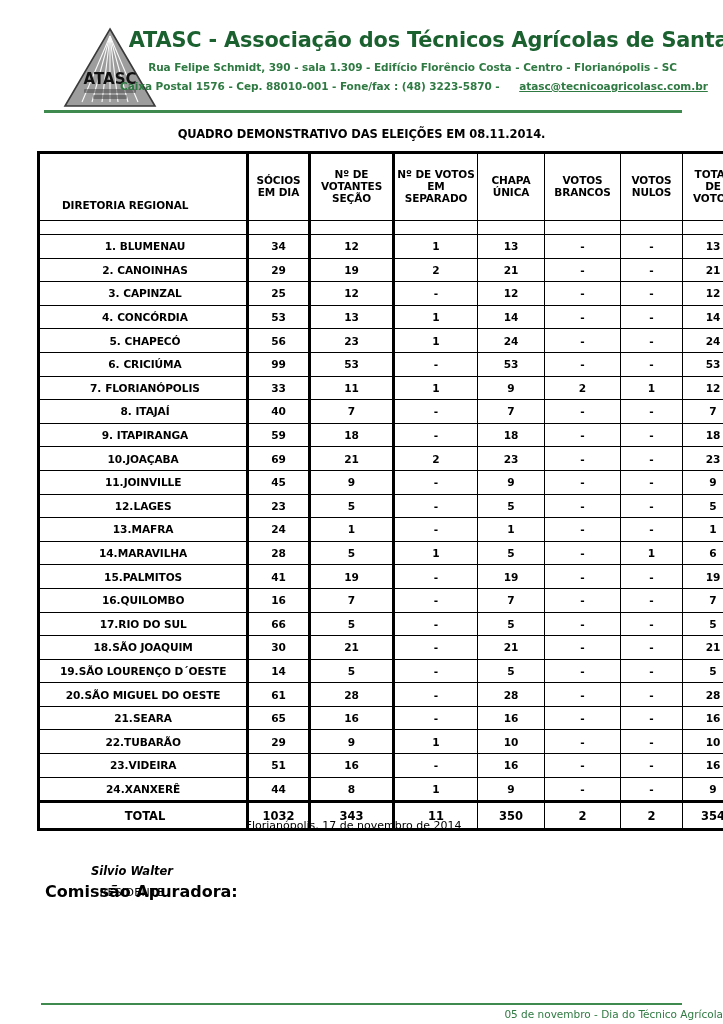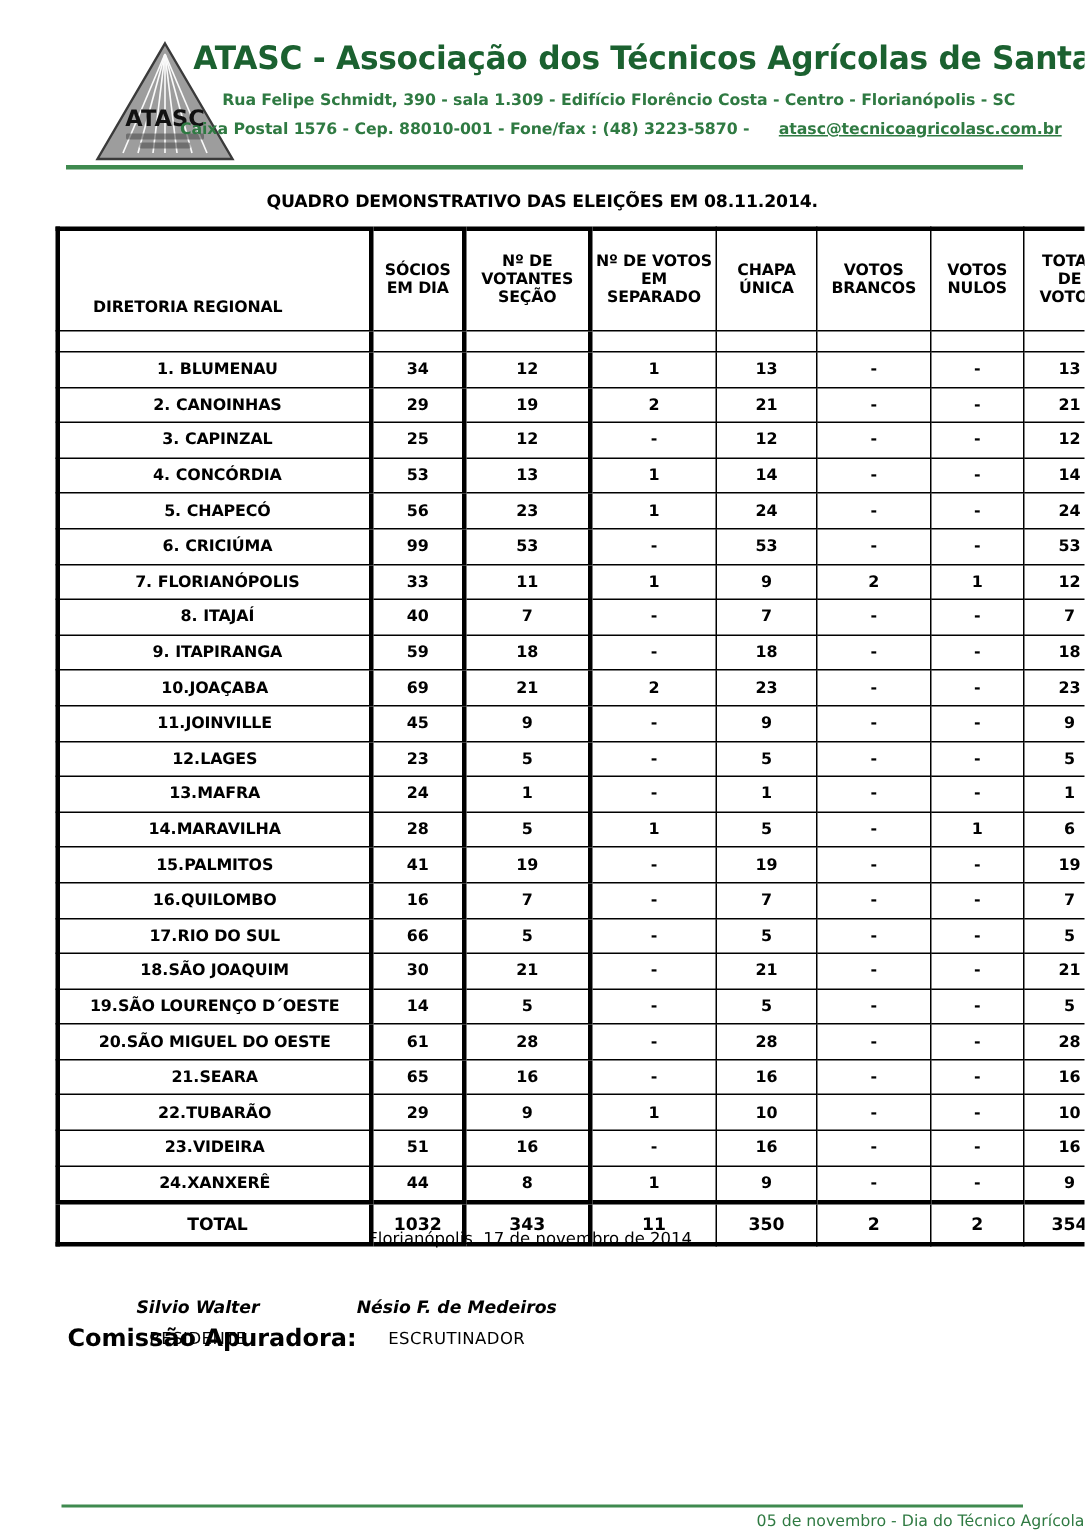--- a/index.html
+++ b/index.html
@@ -613,22 +613,18 @@
 
   <div class="place-date">Florianópolis, 17 de novembro de 2014</div>
 
   <div class="commission-label">Comissão Apuradora:</div>
 
   <div class="signatures" id="signatures">
       <div class="sig sig-1">
         <div class="sig-name">Silvio Walter</div>
         <div class="sig-role">RESIDENTE</div>
       </div>
-      <div class="sig sig-3">
-        <div class="sig-name">Nésio F. de Medeiros</div>
-        <div class="sig-role">ESCRUTINADOR</div>
-      </div>
     </div>
 
   <div class="footer-rule"></div>
   <div class="footer-note">05 de novembro  -  Dia do Técnico Agrícola</div>
 
 </div>
 
 </body></html>

